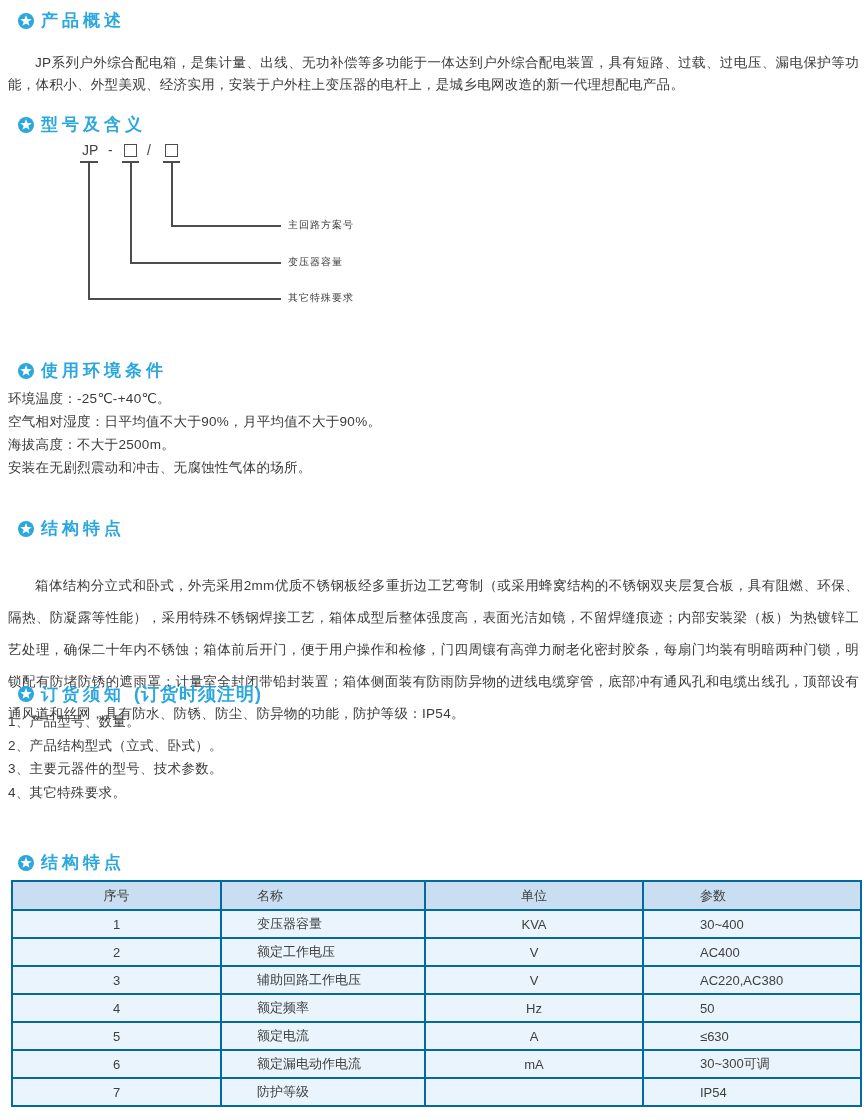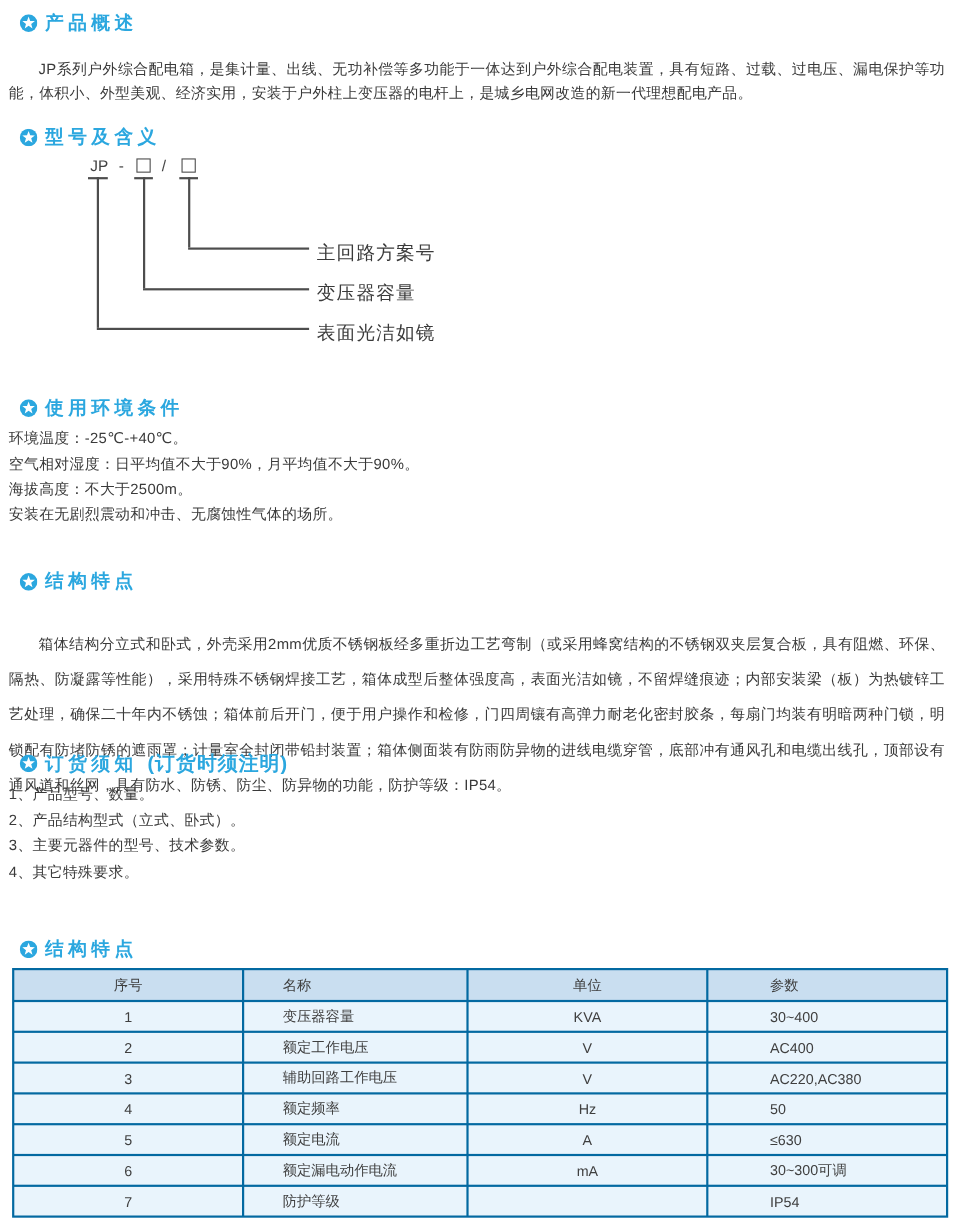--- a/index.html
+++ b/index.html
@@ -18,21 +18,21 @@
   .lines{position:absolute;left:8px;width:851px;font-size:13.5px;color:#3a3a3a;letter-spacing:0.3px;}
   .lines div{height:23px;line-height:23px;}
   .olist div{height:23.5px;line-height:23.5px;}
 
   
   .diagram{position:absolute;left:0;top:140px;width:460px;height:200px;margin-left:48px;}
   .diagram .txt{position:absolute;font-size:14px;color:#424242;line-height:14px;}
   .pbox{position:absolute;width:11px;height:11px;border:1.5px solid #4d4d4d;background:#fff;}
   .vline{position:absolute;width:1.5px;background:#4d4d4d;}
   .hline{position:absolute;height:1.5px;background:#4d4d4d;}
-  .dlabel{position:absolute;left:240px;font-size:17px;color:#3a3a3a;letter-spacing:1px;}
+  .dlabel{position:absolute;left:240px;font-size:10px;color:#3a3a3a;letter-spacing:1px;}
 
   
   .spec-table{position:absolute;left:11px;top:880px;width:851px;border-collapse:separate;
               border-spacing:2px;table-layout:fixed;background:#0369a1;}
   .spec-table th{background:#c9def0;font-weight:normal;font-size:13px;color:#3f3f3f;height:27px;padding:0;}
   .spec-table td{background:#e9f4fc;font-size:13px;color:#3f3f3f;height:26px;padding:0;}
   .spec-table .c1{text-align:center;}
   .spec-table .c2{text-align:left;padding-left:35px;}
   .spec-table .c3{text-align:center;}
   .spec-table .c4{text-align:left;padding-left:56px;}
@@ -80,21 +80,21 @@
     <span class="vline" style="left:40px;top:21px;height:137px"></span>
     <span class="vline" style="left:82px;top:21px;height:101px"></span>
     <span class="vline" style="left:123px;top:21px;height:64px"></span>
 
     <span class="hline" style="left:123px;top:85px;width:110px"></span>
     <span class="hline" style="left:82px;top:122px;width:151px"></span>
     <span class="hline" style="left:40px;top:158px;width:193px"></span>
 
     <span class="dlabel" style="top:78px">主回路方案号</span>
     <span class="dlabel" style="top:115px">变压器容量</span>
-    <span class="dlabel" style="top:151px">表面光洁如镜</span>
+    <span class="dlabel" style="top:151px">其它特殊要求</span>
   </div>
 
   <div class="sec-head" style="top:362px">
     <svg class="star-ic" viewBox="0 0 16 16">
         <use href="#starcircle"></use>
       </svg>
     <span class="ttl">使用环境条件</span>
   </div>
   <div class="lines" style="top:387px">
     <div>环境温度：-25℃-+40℃。</div>

